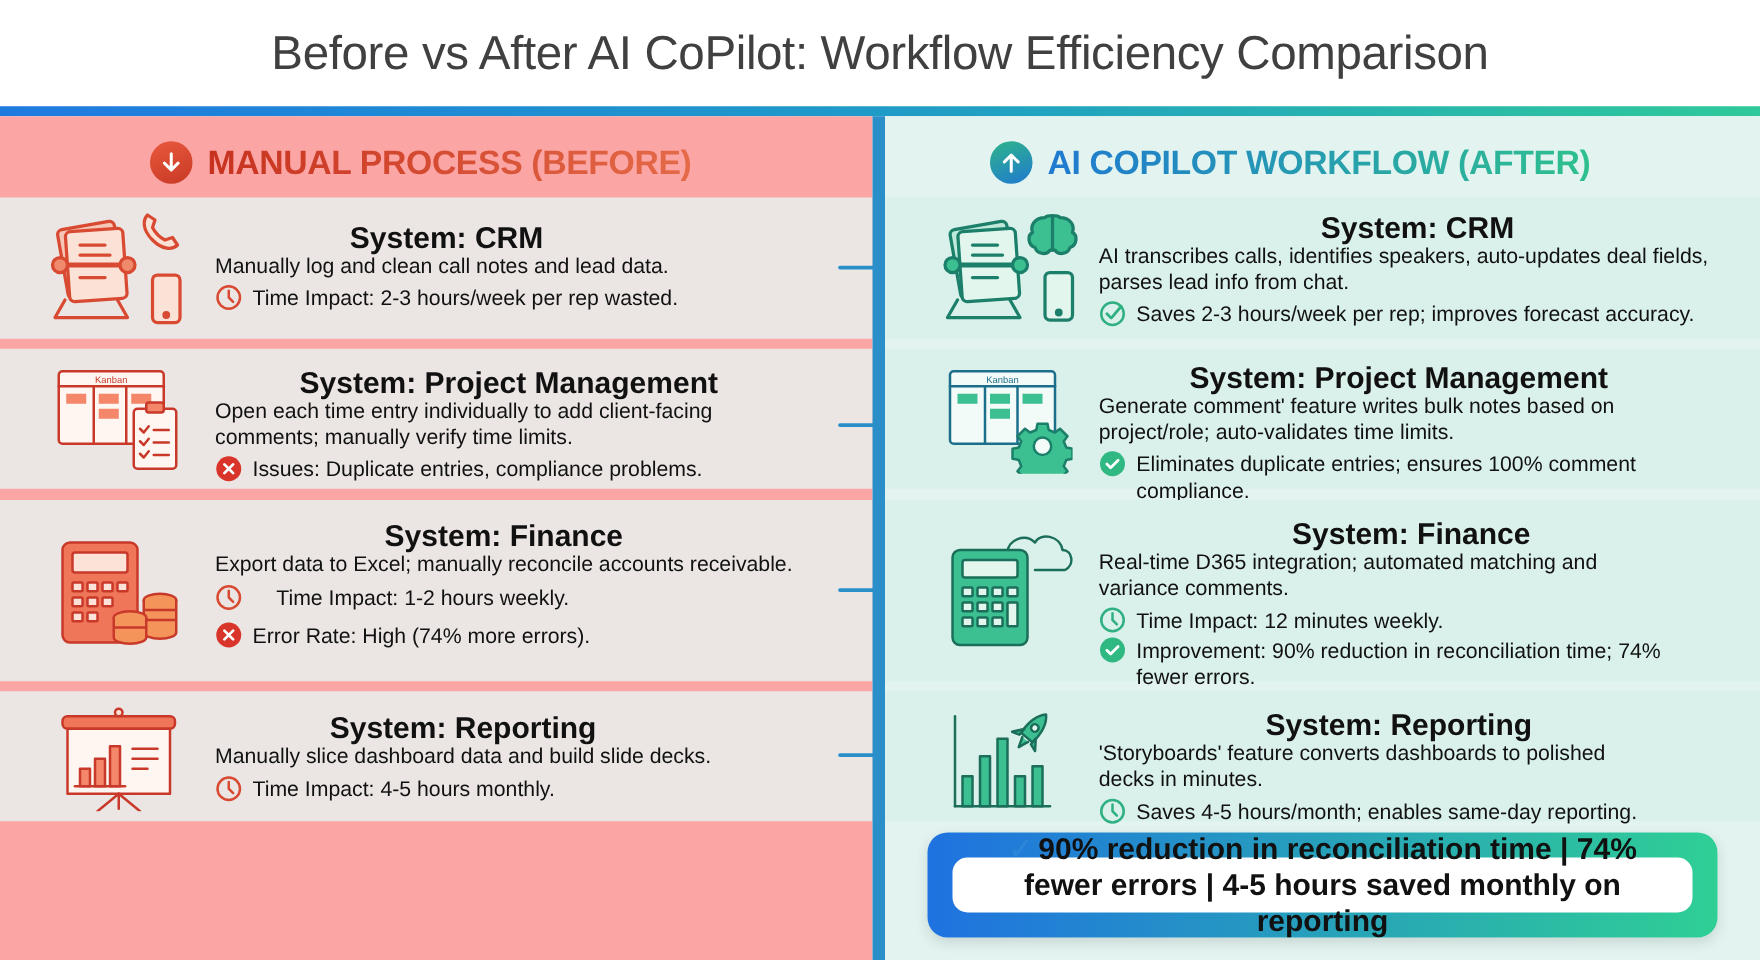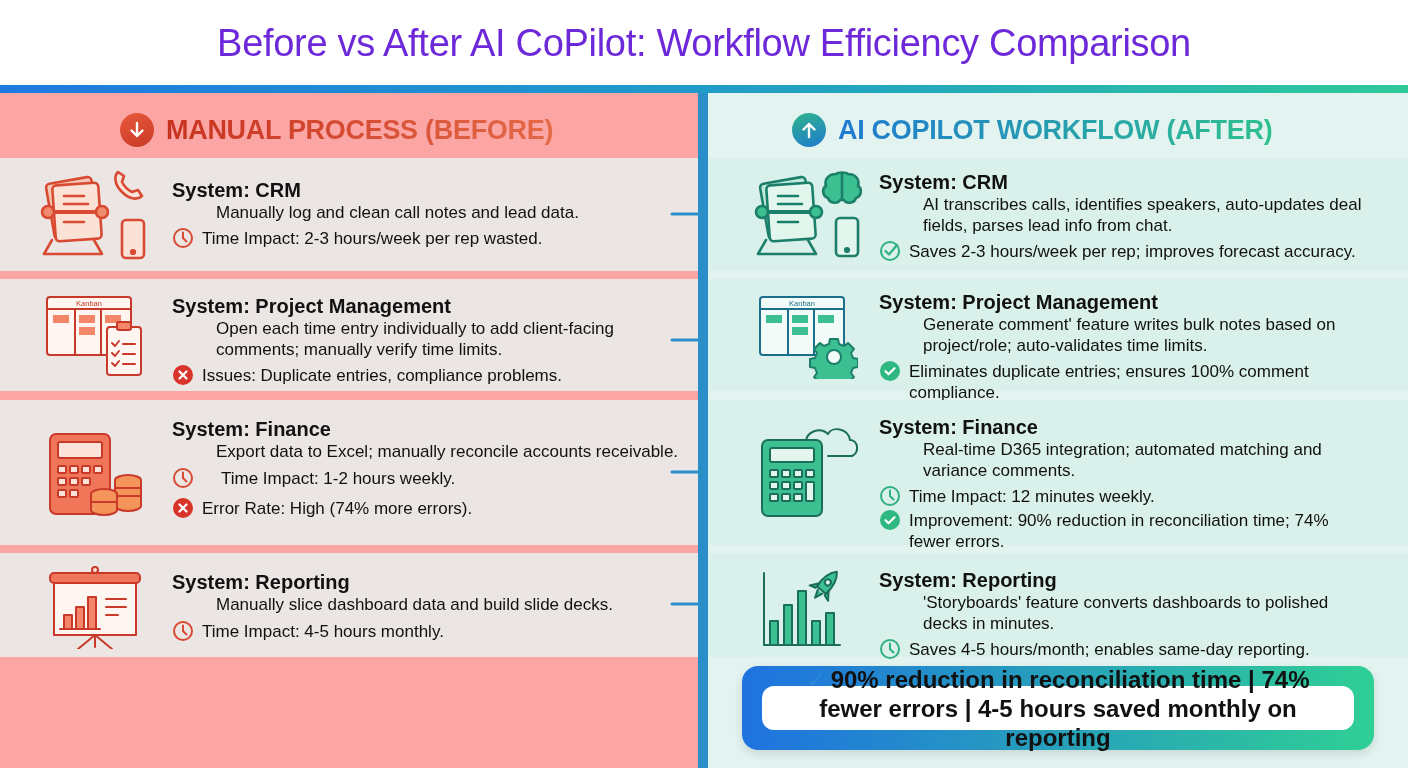--- a/index.html
+++ b/index.html
@@ -1,20 +1,20 @@
 <!DOCTYPE html>
 <html><head>
 <meta charset="utf-8">
 <style>
   * { box-sizing: border-box; margin: 0; padding: 0; }
   html, body { width: 1408px; height: 768px; overflow: hidden; background: #ffffff; }
   body { font-family: "Liberation Sans", "DejaVu Sans", sans-serif; color: #1a1a1a; position: relative; }
 
   .title { position: absolute; left: 0; top: 22px; width: 1408px; text-align: center;
-    font-size: 38px; color: #6d28d9; font-weight: 400; letter-spacing: -0.3px; }
+    font-size: 38px; color: #404040; font-weight: 400; letter-spacing: -0.3px; }
   .top-bar { position: absolute; left: 0; top: 85px; width: 1408px; height: 8px;
     background: linear-gradient(90deg, #1f7ae0 0%, #1f9bc8 50%, #2fc99a 100%); }
 
   .col-left { position: absolute; left: 0; top: 93px; width: 698px; height: 675px; background: #fca5a5; }
   .col-right { position: absolute; left: 708px; top: 93px; width: 700px; height: 675px; background: #e3f4f0; }
   .divider { position: absolute; left: 698px; top: 93px; width: 10px; height: 675px; background: #2a8ec9; }
 
   .col-head { position: absolute; top: 20px; display: flex; align-items: center; gap: 12px;
     font-size: 27px; font-weight: 700; letter-spacing: -0.3px; }
   .col-left .col-head { left: 120px; }
@@ -26,22 +26,22 @@
   .col-right .head-text { background: linear-gradient(90deg, #1f7ad0, #2fc08e); -webkit-background-clip: text; background-clip: text; color: transparent; }
 
   .row { position: absolute; display: flex; }
   .col-left .row { left: 0; width: 698px; background: #ebe6e4; }
   .col-right .row { left: 0; width: 700px; background: #daf0ea; }
 
   .icon-box { position: absolute; }
   .row-text { position: absolute; font-size: 17px; line-height: 21px; color: #111; }
   .col-left .row-text { left: 172px; }
   .col-right .row-text { left: 171px; }
-  .sys { font-weight: 700; font-size: 20px; margin-bottom: 1px; }
-  .desc { margin-bottom: 5px; margin-left: 44px; }
+  .sys { font-weight: 700; font-size: 24px; margin-bottom: 1px; text-align: center; }
+  .desc { margin-bottom: 5px; }
   .stat { display: flex; align-items: flex-start; gap: 8px; margin-top: 3px; }
   .stat-icon { width: 22px; height: 22px; flex: 0 0 22px; margin-top: -1px; }
 
   .arrow { position: absolute; width: 66px; height: 20px; }
 
   .summary { position: absolute; left: 742px; top: 666px; width: 632px; height: 84px;
     border-radius: 16px; padding: 20px;
     background: linear-gradient(90deg, #1f72e0, #2fcf95);
     box-shadow: 0 4px 10px rgba(0,0,0,0.12); }
   .summary-inner { width: 100%; height: 100%; background: #fff; border-radius: 12px;

